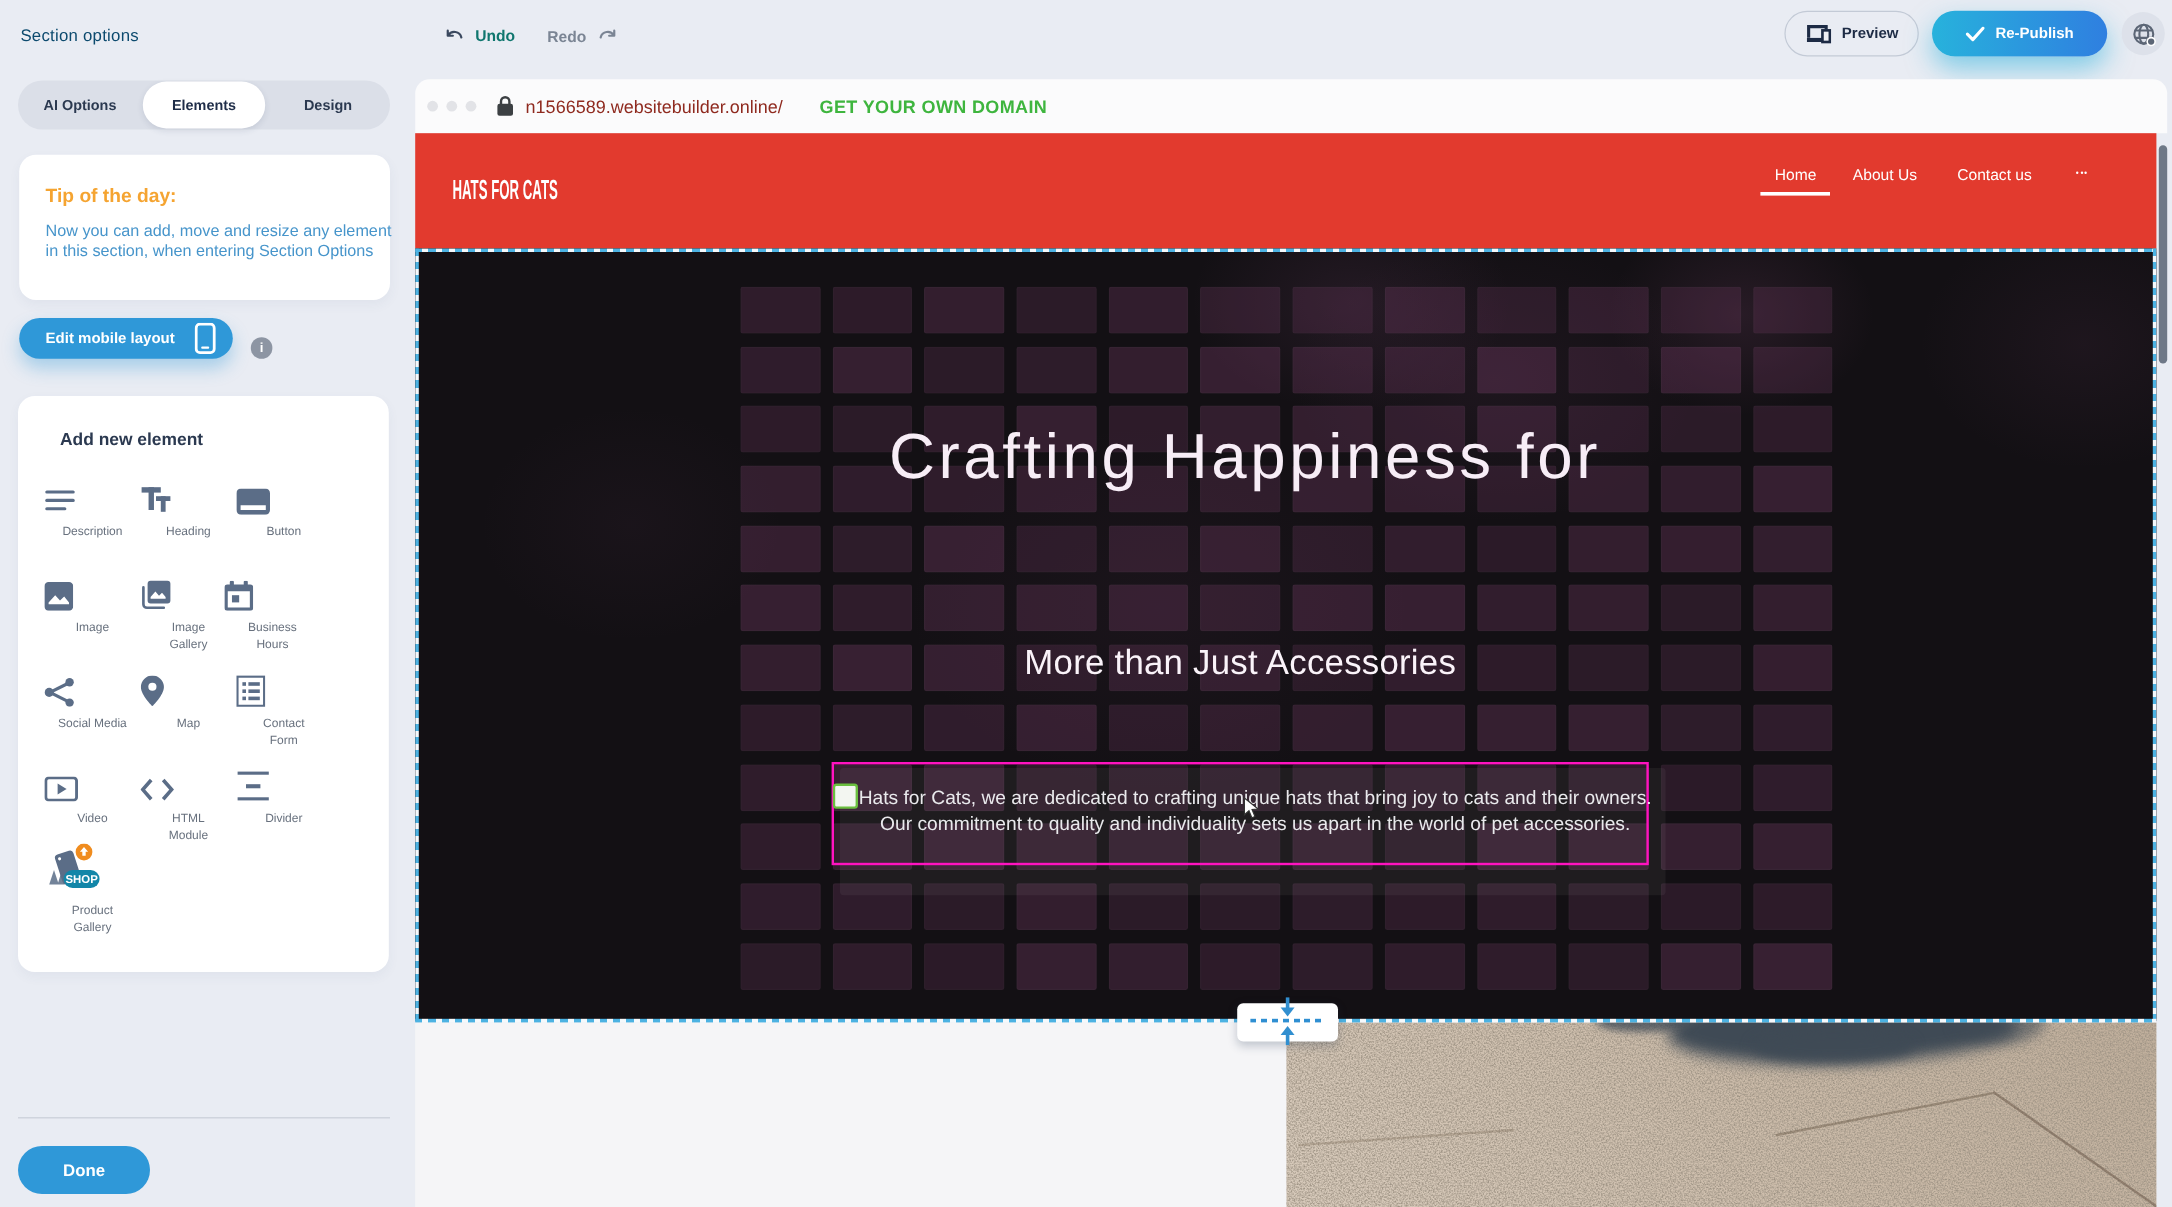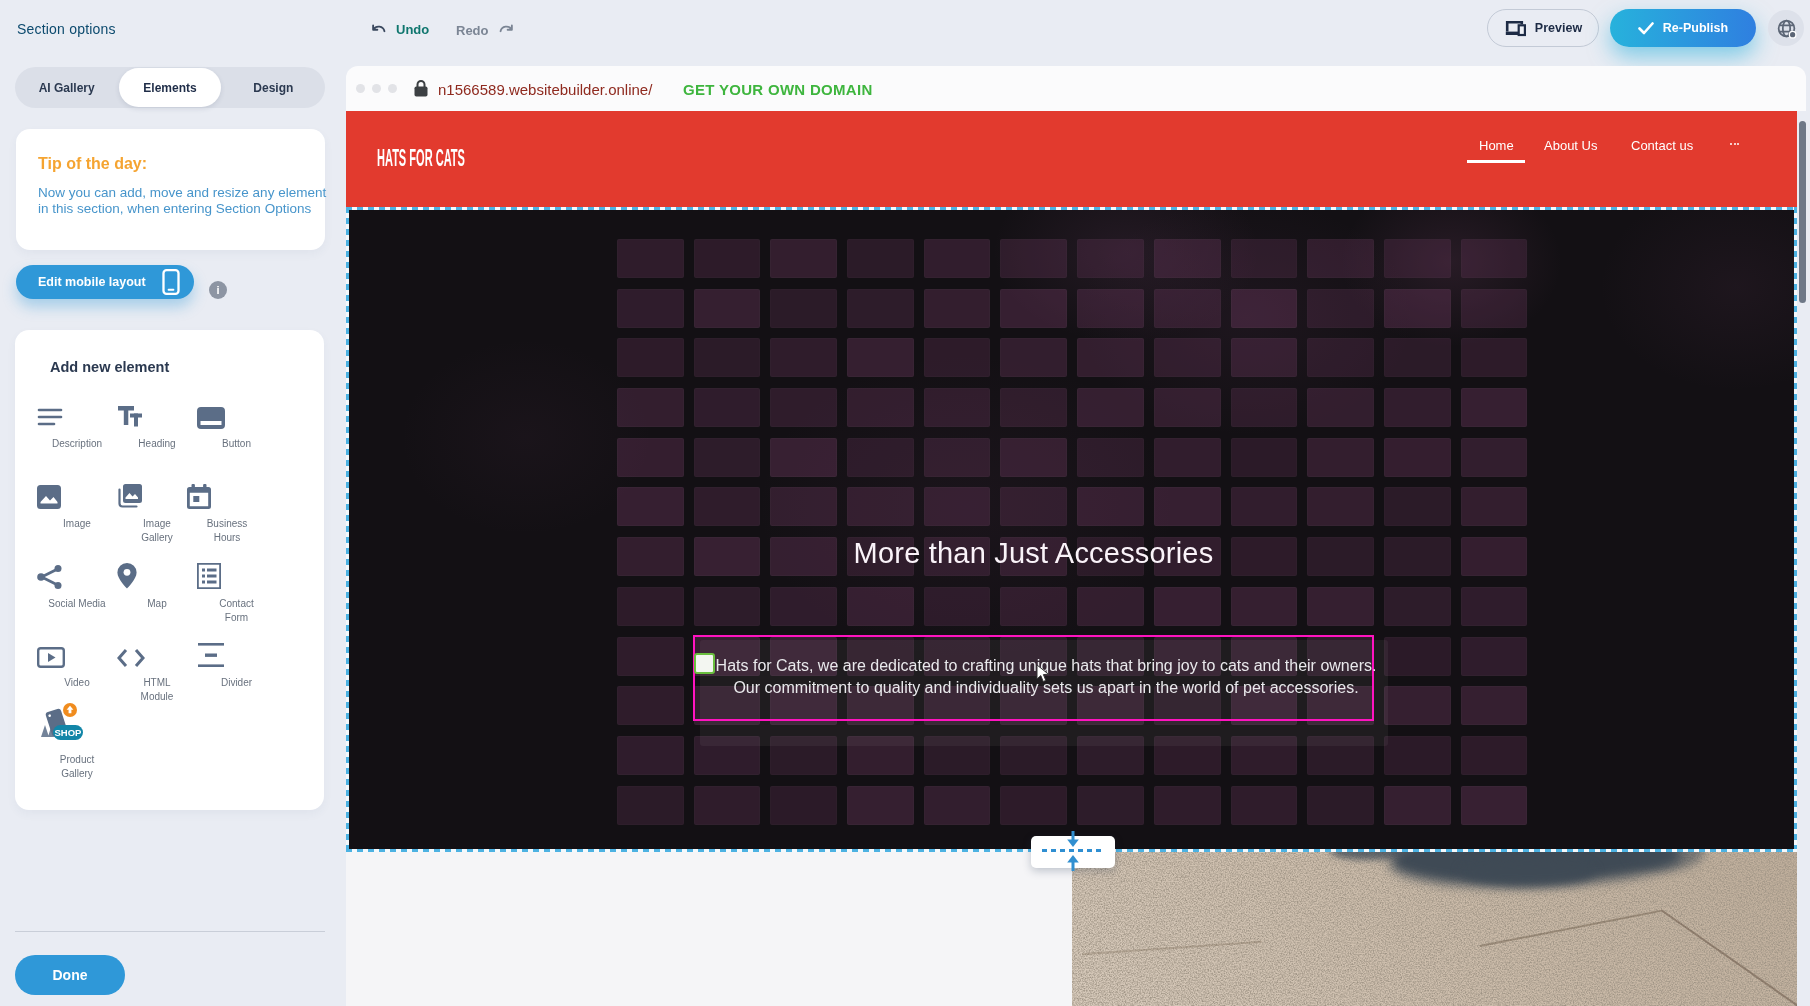--- a/index.html
+++ b/index.html
@@ -81,21 +81,21 @@
         <circle cx="12" cy="12" r="9"></circle>
         <ellipse cx="12" cy="12" rx="4.2" ry="9"></ellipse>
         <path d="M3.6 8.5 h16.8 M3.6 15.5 h16.8"></path>
       </g>
       <circle cx="19" cy="19" r="4.5" fill="#fff"></circle>
       <circle cx="19" cy="19" r="3" fill="#5c6676"></circle>
     </svg>
   </div>
 
 <div class="abs" id="tabs">
-    <div class="tab">AI Gallery</div>
+    <div class="tab">AI Options</div>
     <div class="tab"></div>
     <div class="tab">Design</div>
   </div>
 <div class="abs" id="tabactive">Elements</div>
 <div class="abs" id="tipcard"></div>
 <div class="abs" id="tiptitle">Tip of the day:</div>
 <div class="abs" id="tipbody">Now you can add, move and resize any element<br>in this section, when entering Section Options</div>
 <div class="abs" id="editmob">
     <span>Edit mobile layout</span>
     <svg width="18" height="26" viewBox="0 0 18 27" style="margin-left:16px">
@@ -422,20 +422,21 @@
       <i style="opacity:0.33"></i>
       <i style="opacity:0.30"></i>
       <i style="opacity:0.25"></i>
       <i style="opacity:0.26"></i>
       <i style="opacity:0.27"></i>
       <i style="opacity:0.27"></i>
       <i style="opacity:0.24"></i>
       <i style="opacity:0.33"></i>
       <i style="opacity:0.35"></i>
     </div>
+  <div class="h1a" style="top:143px">Crafting Happiness for</div>
   <div id="sub" style="top:330px">More than Just Accessories</div>
   <div id="hovrect"></div>
   <div id="pinkbox"></div>
   <div id="ptext">Hats for Cats, we are dedicated to crafting unique hats that bring joy to cats and their owners.<br>Our commitment to quality and individuality sets us apart in the world of pet accessories.</div>
   <div id="cbx"></div>
   <svg style="position:absolute;left:690px;top:457px" width="14" height="20" viewBox="0 0 14 20">
       <path d="M1 1 L1 15 L4.8 11.6 L7.2 17.5 L9.8 16.4 L7.4 10.6 L12.5 10.2 Z" fill="#fff" stroke="#333" stroke-width="1"></path>
     </svg>
   <div class="dash" style="left:0;top:0;width:100%;height:3px"></div>
   <div class="dashv" style="left:0;top:0;width:3px;height:100%"></div>

